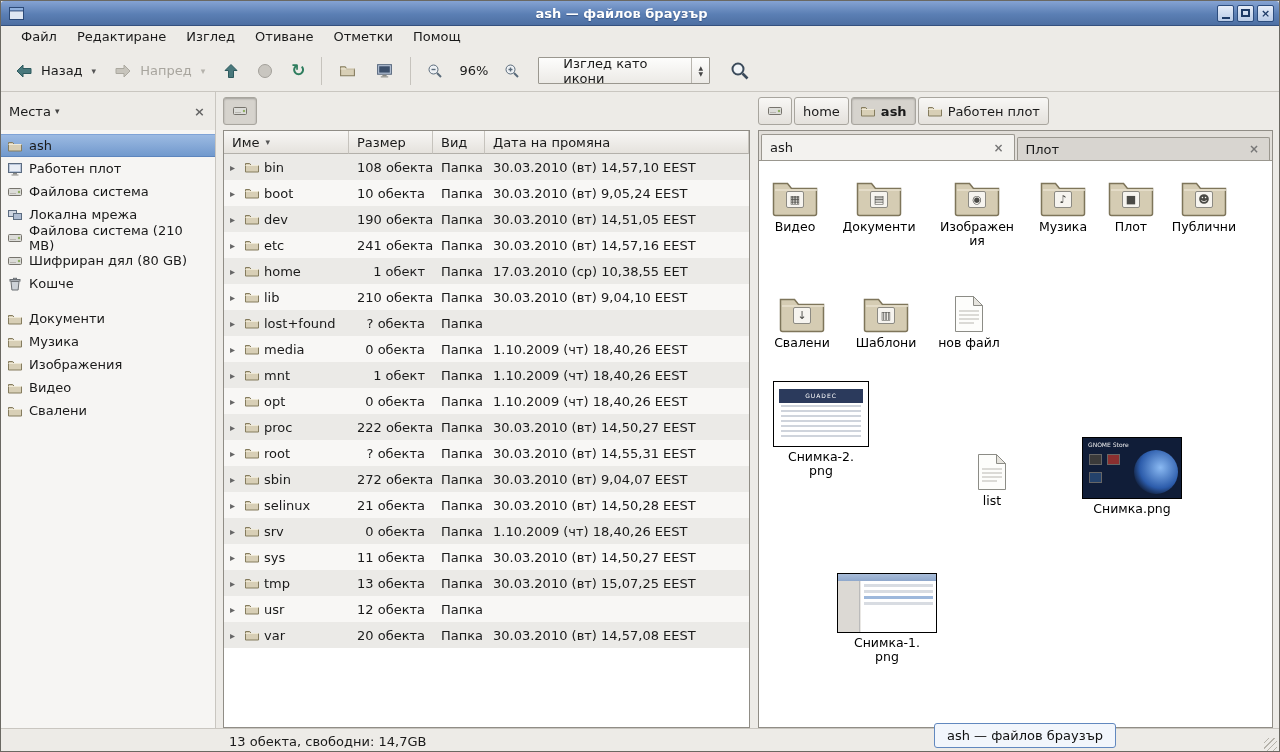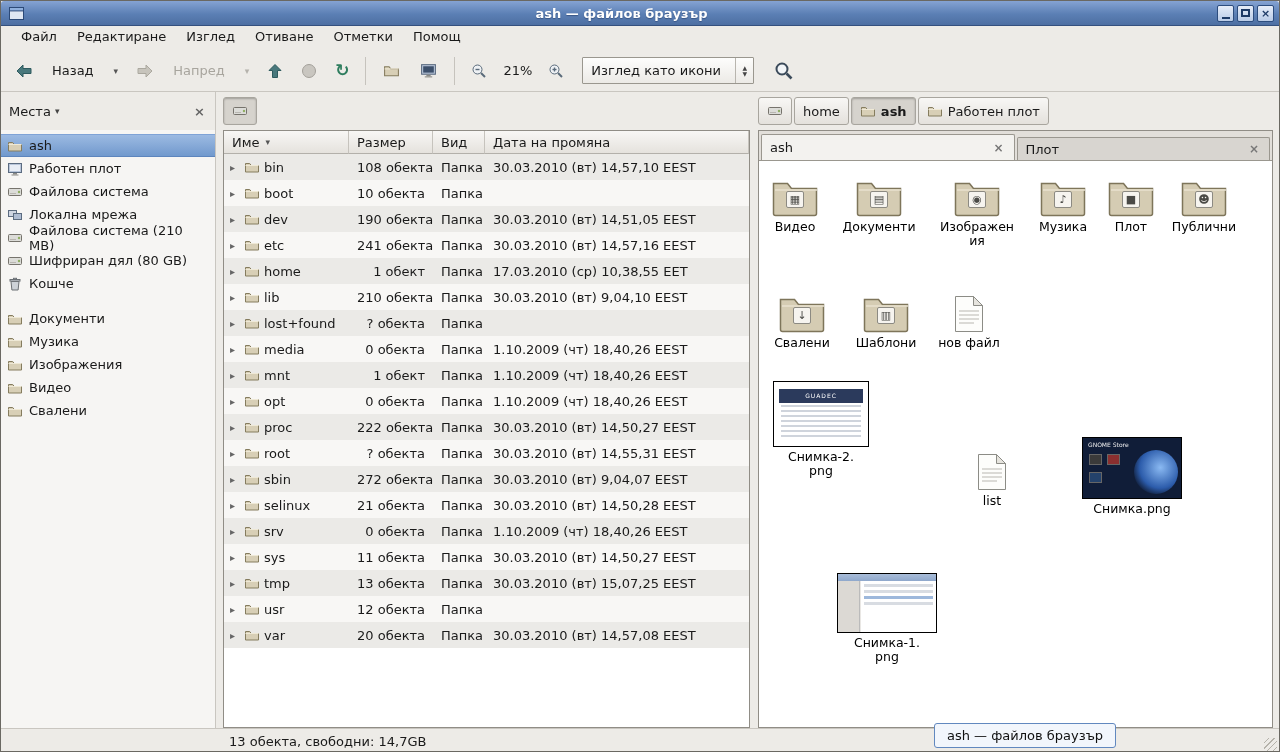--- a/index.html
+++ b/index.html
@@ -17,29 +17,29 @@
   .g-min { width:8px; height:2px; background:#1d3a66; margin-top:9px; }
   .g-max { width:9px; height:8px; border:2px solid #1d3a66; }
   .g-close { font-weight:bold; font-size:11px; line-height:11px; }
 
   
   .menubar { height:24px; display:flex; align-items:stretch; background:#EDEBE7; padding-left:10px; }
   .menu-item { padding:3px 10px 0; cursor:default; }
 
   
   .toolbar { height:42px; display:flex; align-items:center; gap:2px; background:#EDEBE7; border-bottom:1px solid #c9c6c0; padding:0 6px; }
-  .tbtn { display:flex; align-items:center; gap:19px; height:32px; padding:0 7px; background:transparent; border:1px solid transparent; border-radius:3px; font:inherit; color:#1a1a1a; }
+  .tbtn { display:flex; align-items:center; gap:8px; height:32px; padding:0 7px; background:transparent; border:1px solid transparent; border-radius:3px; font:inherit; color:#1a1a1a; }
   .tbtn.disabled { color:#a8a59e; }
   .tico { display:flex; }
   .caret { font-size:9px; color:#555; margin-left:1px; }
   .tbtn.disabled .caret { color:#b5b2ac; }
   .tsep { width:1px; height:28px; background:#c6c3bd; margin:0 6px; }
   .reload-glyph { font-size:17px; color:#2e7d5e; font-weight:bold; line-height:17px; }
   .zoom-label { padding:0 6px; }
-  .combo { display:flex; align-items:center; height:27px; margin-left:8px; padding-left:8px; background:linear-gradient(#fdfdfc,#eceae6);
+  .combo { display:flex; align-items:center; height:27px; margin-left:8px; padding-left:24px; background:linear-gradient(#fdfdfc,#eceae6);
     border:1px solid #9a978f; border-radius:1px; width:172px; }
   .combo-text { flex:1; }
   .combo-arrows { display:flex; flex-direction:column; align-items:center; justify-content:center; width:18px; height:100%;
     border-left:1px solid #b8b5ae; font-size:6px; color:#444; line-height:6px; }
   .search-btn { margin-left:10px; }
 
   
   .main { display:flex; height:636px; }
   .sidebar { width:215px; display:flex; flex-direction:column; background:#F4F3F0; border-right:1px solid #c9c6c0; }
   .side-header { height:38px; display:flex; align-items:center; gap:4px; padding:0 10px 0 8px; background:#EDEBE7; }
@@ -214,21 +214,21 @@
     <span class="tsep"></span>
     <button class="tbtn">
       <span class="tico">
           <svg width="16" height="16" viewBox="0 0 16 16">
             <circle cx="6.5" cy="6.5" r="4.5" fill="#eef1f4" stroke="#5a6a7a"></circle>
             <line x1="4.5" y1="6.5" x2="8.5" y2="6.5" stroke="#5a6a7a" stroke-width="1.4"></line>
             <line x1="10" y1="10" x2="14" y2="14" stroke="#5a6a7a" stroke-width="2"></line>
           </svg>
         </span>
     </button>
-    <span class="zoom-label">21%</span>
+    <span class="zoom-label">96%</span>
     <button class="tbtn">
       <span class="tico">
           <svg width="16" height="16" viewBox="0 0 16 16">
             <circle cx="6.5" cy="6.5" r="4.5" fill="#eef1f4" stroke="#5a6a7a"></circle>
             <line x1="4.5" y1="6.5" x2="8.5" y2="6.5" stroke="#5a6a7a" stroke-width="1.4"></line>
             <line x1="6.5" y1="4.5" x2="6.5" y2="8.5" stroke="#5a6a7a" stroke-width="1.4"></line>
             <line x1="10" y1="10" x2="14" y2="14" stroke="#5a6a7a" stroke-width="2"></line>
           </svg>
         </span>
     </button>
@@ -462,20 +462,21 @@
                   <span class="fico">
                     <svg viewBox="0 0 16 16">
                       <path d="M1.5 4.5h4.2l1.6 2h7.2v6.5h-13z" fill="#d8cfb6" stroke="#857c5e"></path>
                       <path d="M1.5 6.5h13" stroke="#efe9d6" fill="none"></path>
                     </svg>
                   </span>
                   <span class="nm">boot</span>
                 </div>
                 <div class="c csize" style="width:84px">10 обекта</div>
                 <div class="c ctype" style="width:52px">Папка</div>
+                <div class="c cdate">30.03.2010 (вт) 9,05,24 EEST</div>
               </div>
               <div class="trow">
                 <div class="c cname" style="width:125px">
                   <span class="exp">▸</span>
                   <span class="fico">
                     <svg viewBox="0 0 16 16">
                       <path d="M1.5 4.5h4.2l1.6 2h7.2v6.5h-13z" fill="#d8cfb6" stroke="#857c5e"></path>
                       <path d="M1.5 6.5h13" stroke="#efe9d6" fill="none"></path>
                     </svg>
                   </span>

